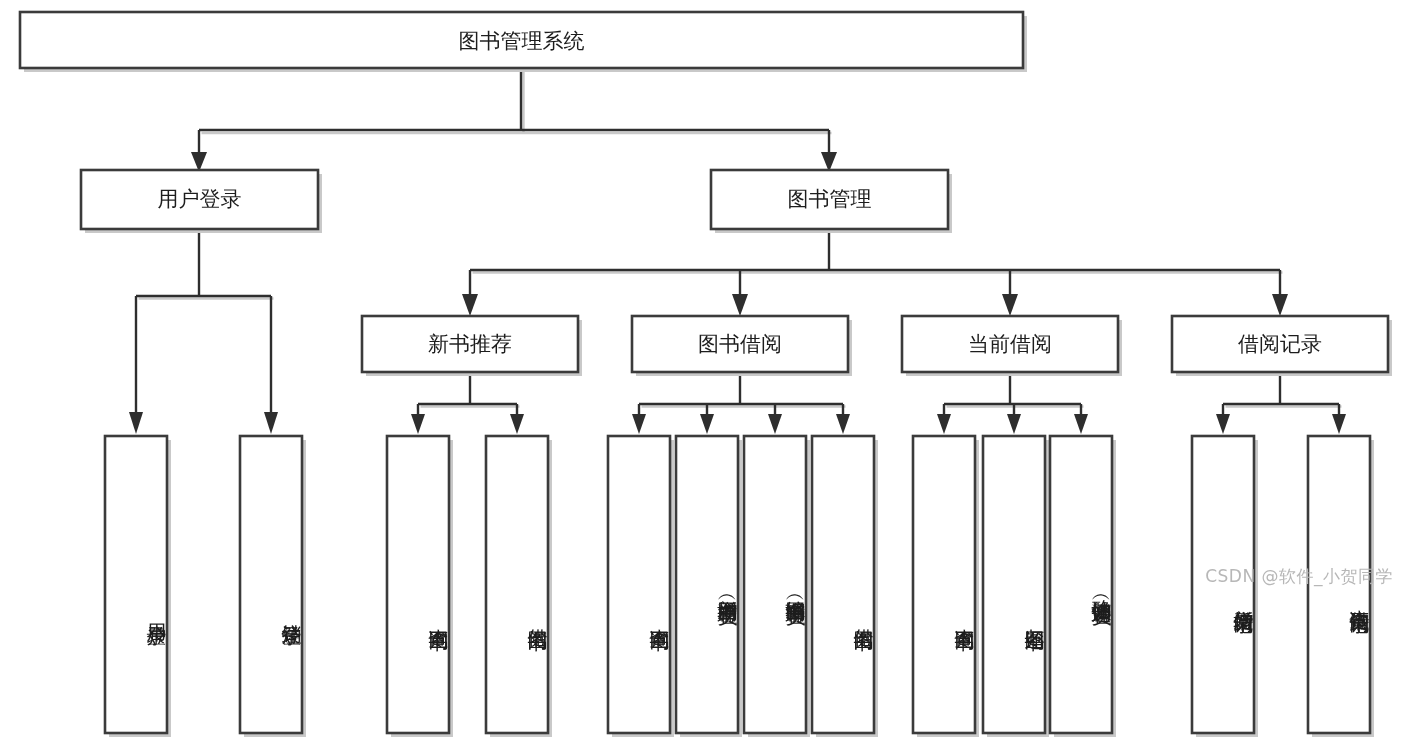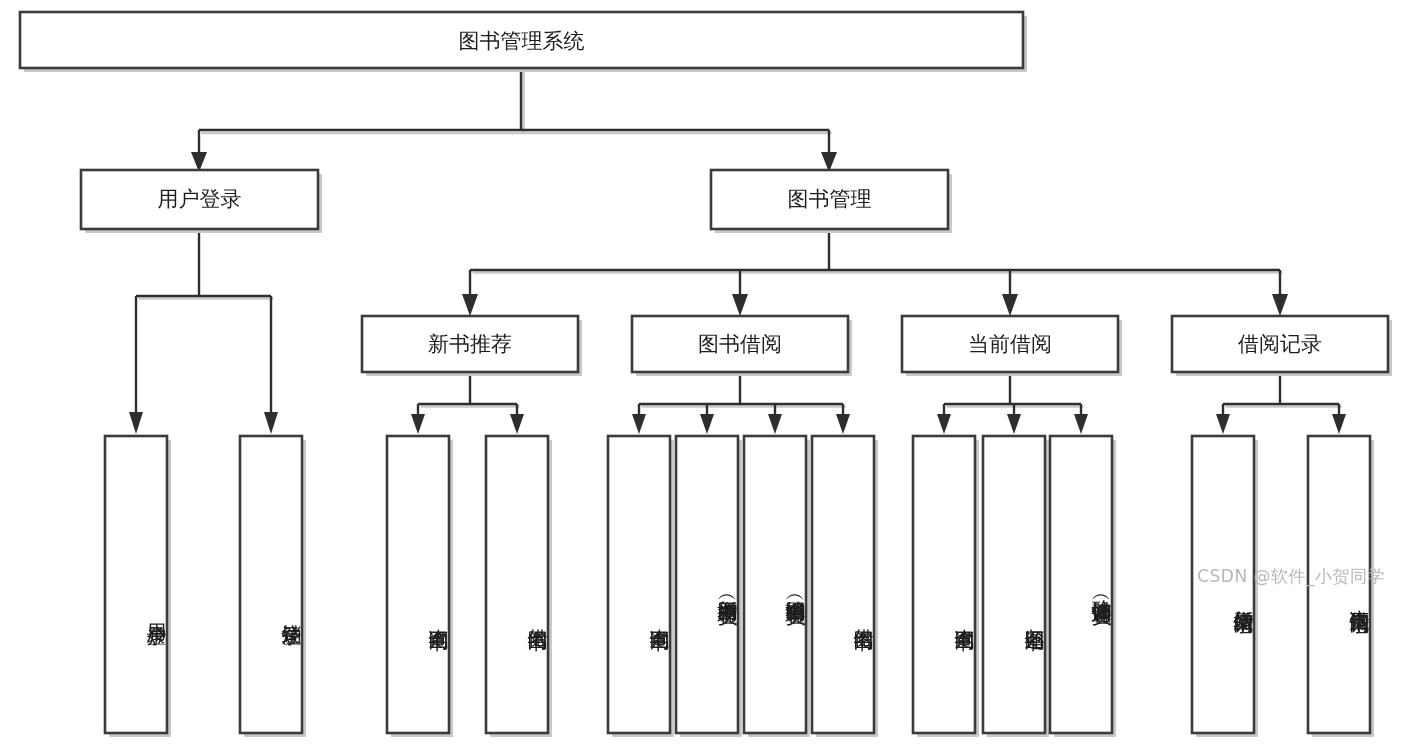--- a/index.html
+++ b/index.html
@@ -65,21 +65,21 @@
     color: #1d1d1d;
     letter-spacing: 1px;
     display: flex;
     align-items: flex-start;
     justify-content: center;
     white-space: nowrap;
     pointer-events: none;
   }
   .watermark {
     position: absolute;
-    right: 20px;
+    right: 12px;
     bottom: 6px;
     font-family: "DejaVu Sans", "Liberation Sans", sans-serif;
     font-size: 17px;
     color: #b7b7b7;
     white-space: nowrap;
     letter-spacing: 0.5px;
   }
 </style>
 </head>
 <body>

